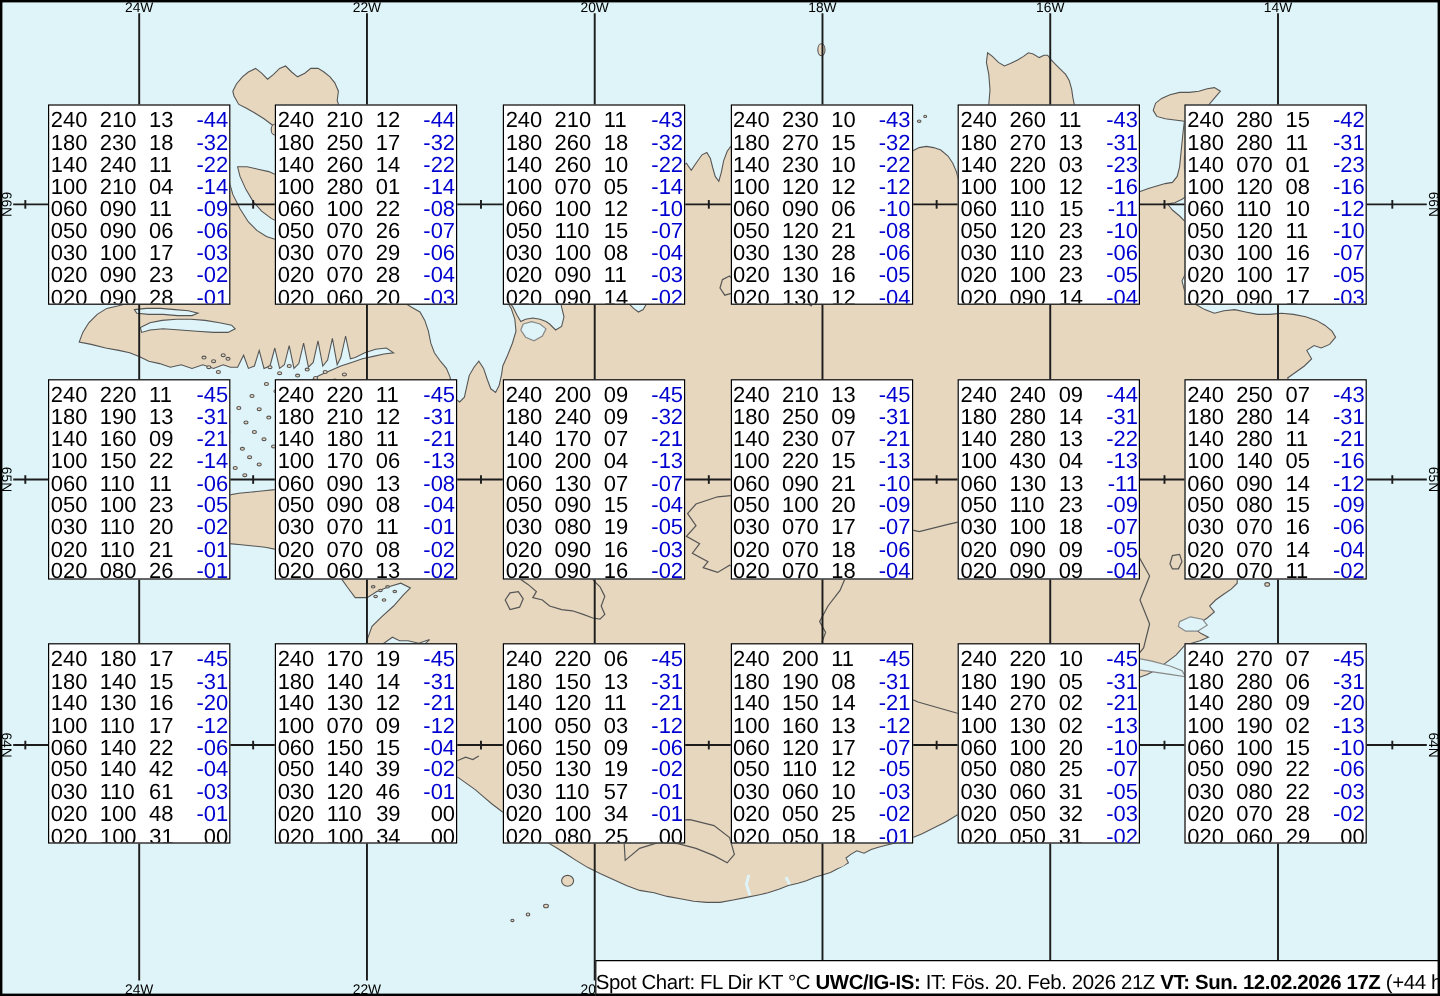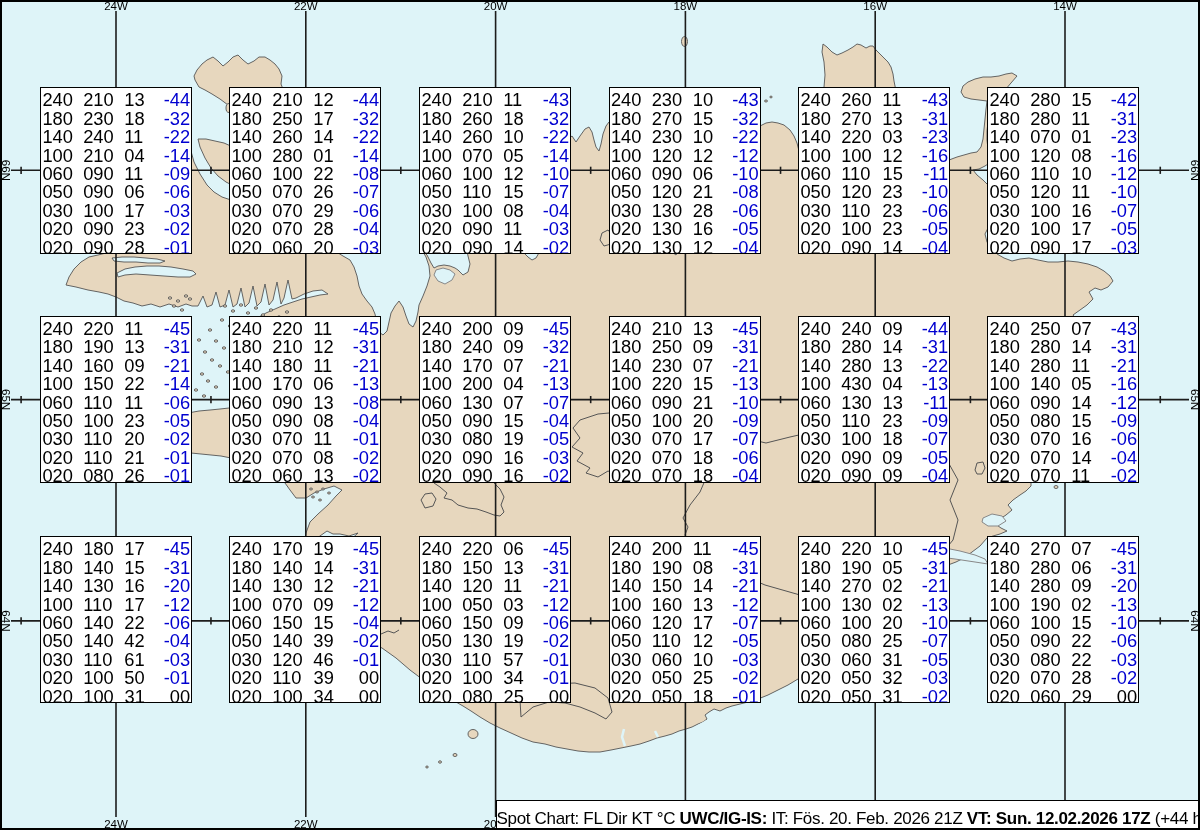--- a/index.html
+++ b/index.html
@@ -890,21 +890,21 @@
     </div>
 <div class="r">
       <span class="c1">030</span>
       <span class="c2">110</span>
       <span class="c3">61</span>
       <span class="c4 tn">-03</span>
     </div>
 <div class="r">
       <span class="c1">020</span>
       <span class="c2">100</span>
-      <span class="c3">50</span>
+      <span class="c3">48</span>
       <span class="c4 tn">-01</span>
     </div>
 <div class="r">
       <span class="c1">020</span>
       <span class="c2">100</span>
       <span class="c3">31</span>
       <span class="c4 tz">00</span>
     </div>
 </div>
 

